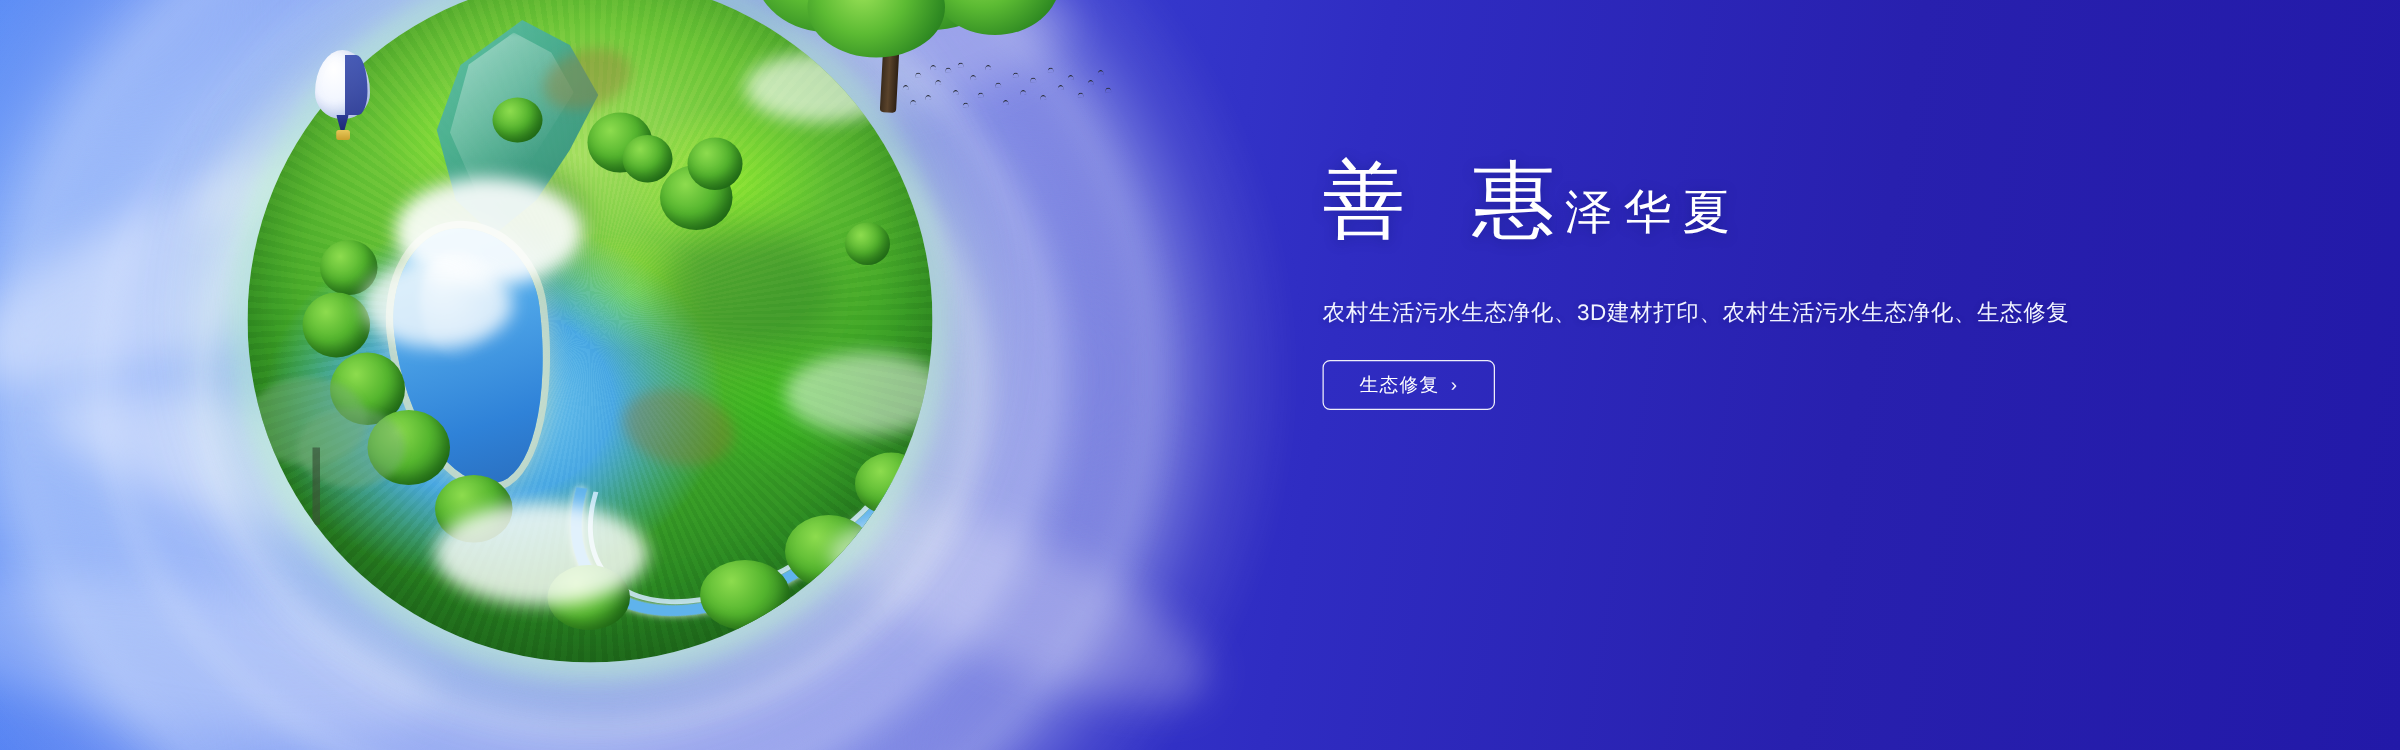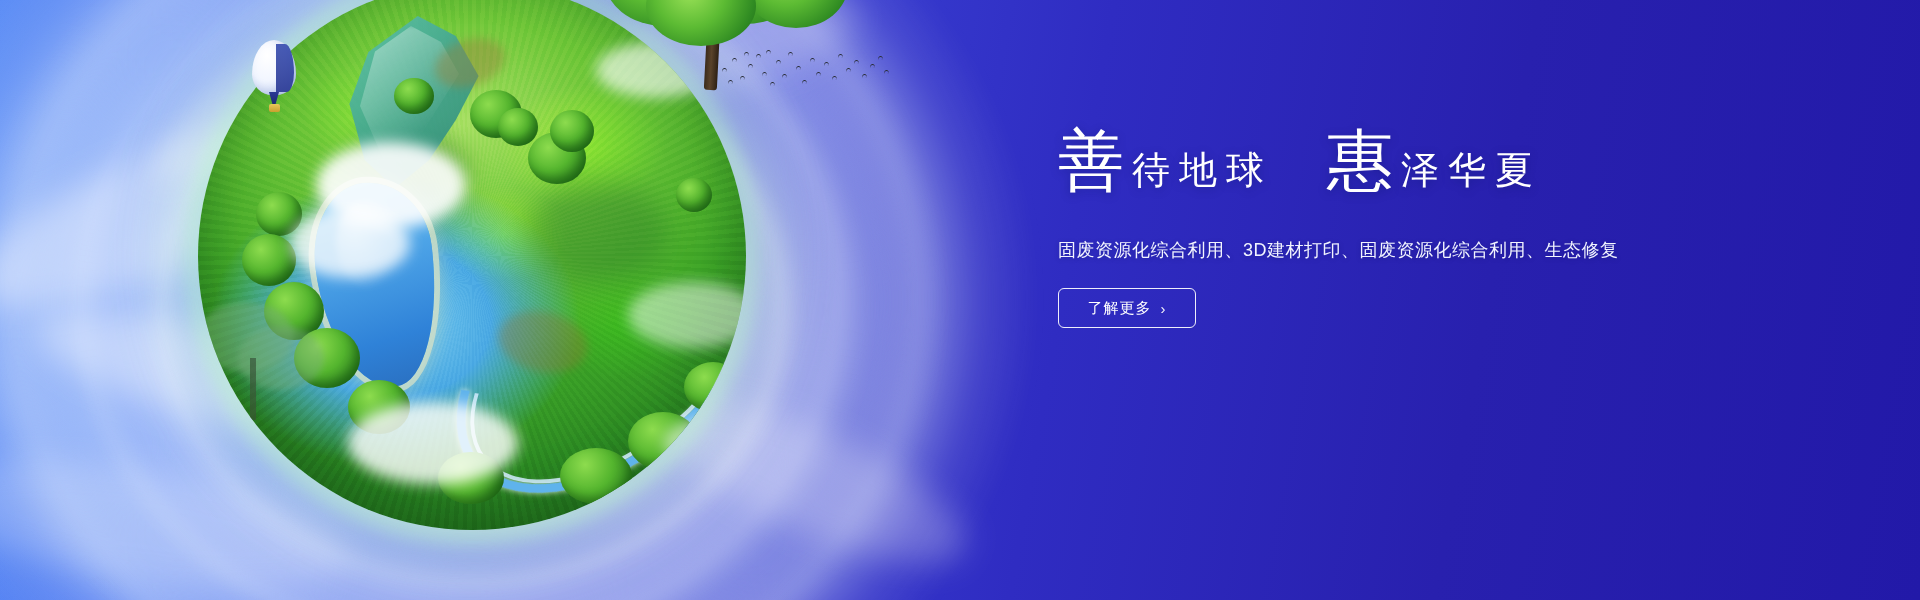--- a/index.html
+++ b/index.html
@@ -311,28 +311,27 @@
     <span class="bird" style="left:166px;top:24px"></span>
       <span class="bird" style="left:10px;top:34px"></span>
     <span class="bird" style="left:26px;top:6px"></span>
       <span class="bird" style="left:48px;top:4px"></span>
   </div>
 
   <div class="copy">
 
     <div class="headline">
       <span class="hl-big">善</span>
-      <span class="hl-small">待地球</span>
       <span class="hl-gap"></span>
       <span class="hl-big">惠</span>
       <span class="hl-small">泽华夏</span>
     </div>
 
 
-    <div class="desc">固废资源化综合利用、3D建材打印、固废资源化综合利用、生态修复</div>
+    <div class="desc">农村生活污水生态净化、3D建材打印、农村生活污水生态净化、生态修复</div>
 
     <div class="cta">
-      <span>了解更多</span>
+      <span>生态修复</span>
       <span class="chev">›</span>
     </div>
 
   </div>
 </div>
 
 </body></html>

